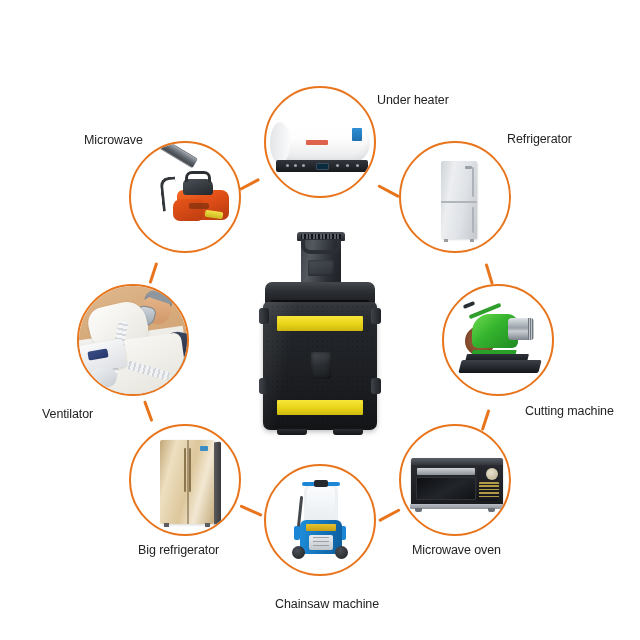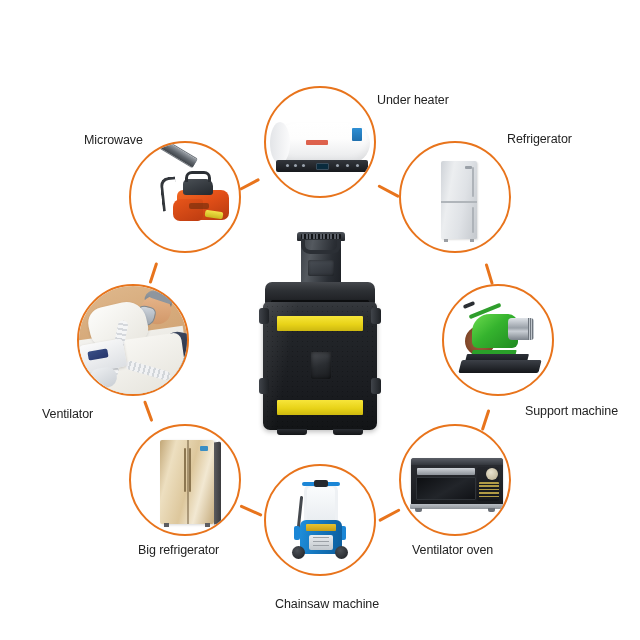--- a/index.html
+++ b/index.html
@@ -440,38 +440,38 @@
       <div class="cm-grip"></div>
       <div class="cm-arm"></div>
       <div class="cm-disc"></div>
       <div class="cm-head"></div>
       <div class="cm-motor"></div>
       <div class="cm-bed"></div>
       <div class="cm-base2"></div>
       <div class="cm-base"></div>
     </div>
   </div>
-  <div class="label" style="left:525px; top:404px;">Support machine</div>
+  <div class="label" style="left:525px; top:404px;">Cutting machine</div>
 
   <div class="node" style="left:399px; top:424px;">
     <div class="art">
       <div class="mw-body">
         <div class="mw-top"></div>
         <div class="mw-vent"></div>
         <div class="mw-door"></div>
         <div class="mw-panel"></div>
         <div class="mw-dial"></div>
         <div class="mw-keys"></div>
       </div>
       <div class="mw-base"></div>
       <div class="mw-leg" style="left:14px;"></div>
       <div class="mw-leg" style="right:14px;"></div>
     </div>
   </div>
-  <div class="label" style="left:412px; top:543px;">Ventilator oven</div>
+  <div class="label" style="left:412px; top:543px;">Microwave oven</div>
 
   <div class="node" style="left:264px; top:464px;">
     <div class="art">
       <div class="wm-handle"></div>
       <div class="wm-bar"></div>
       <div class="wm-neck"></div>
       <div class="wm-tube"></div>
       <div class="wm-side" style="left:28px;"></div>
       <div class="wm-side" style="right:28px;"></div>
       <div class="wm-body">

